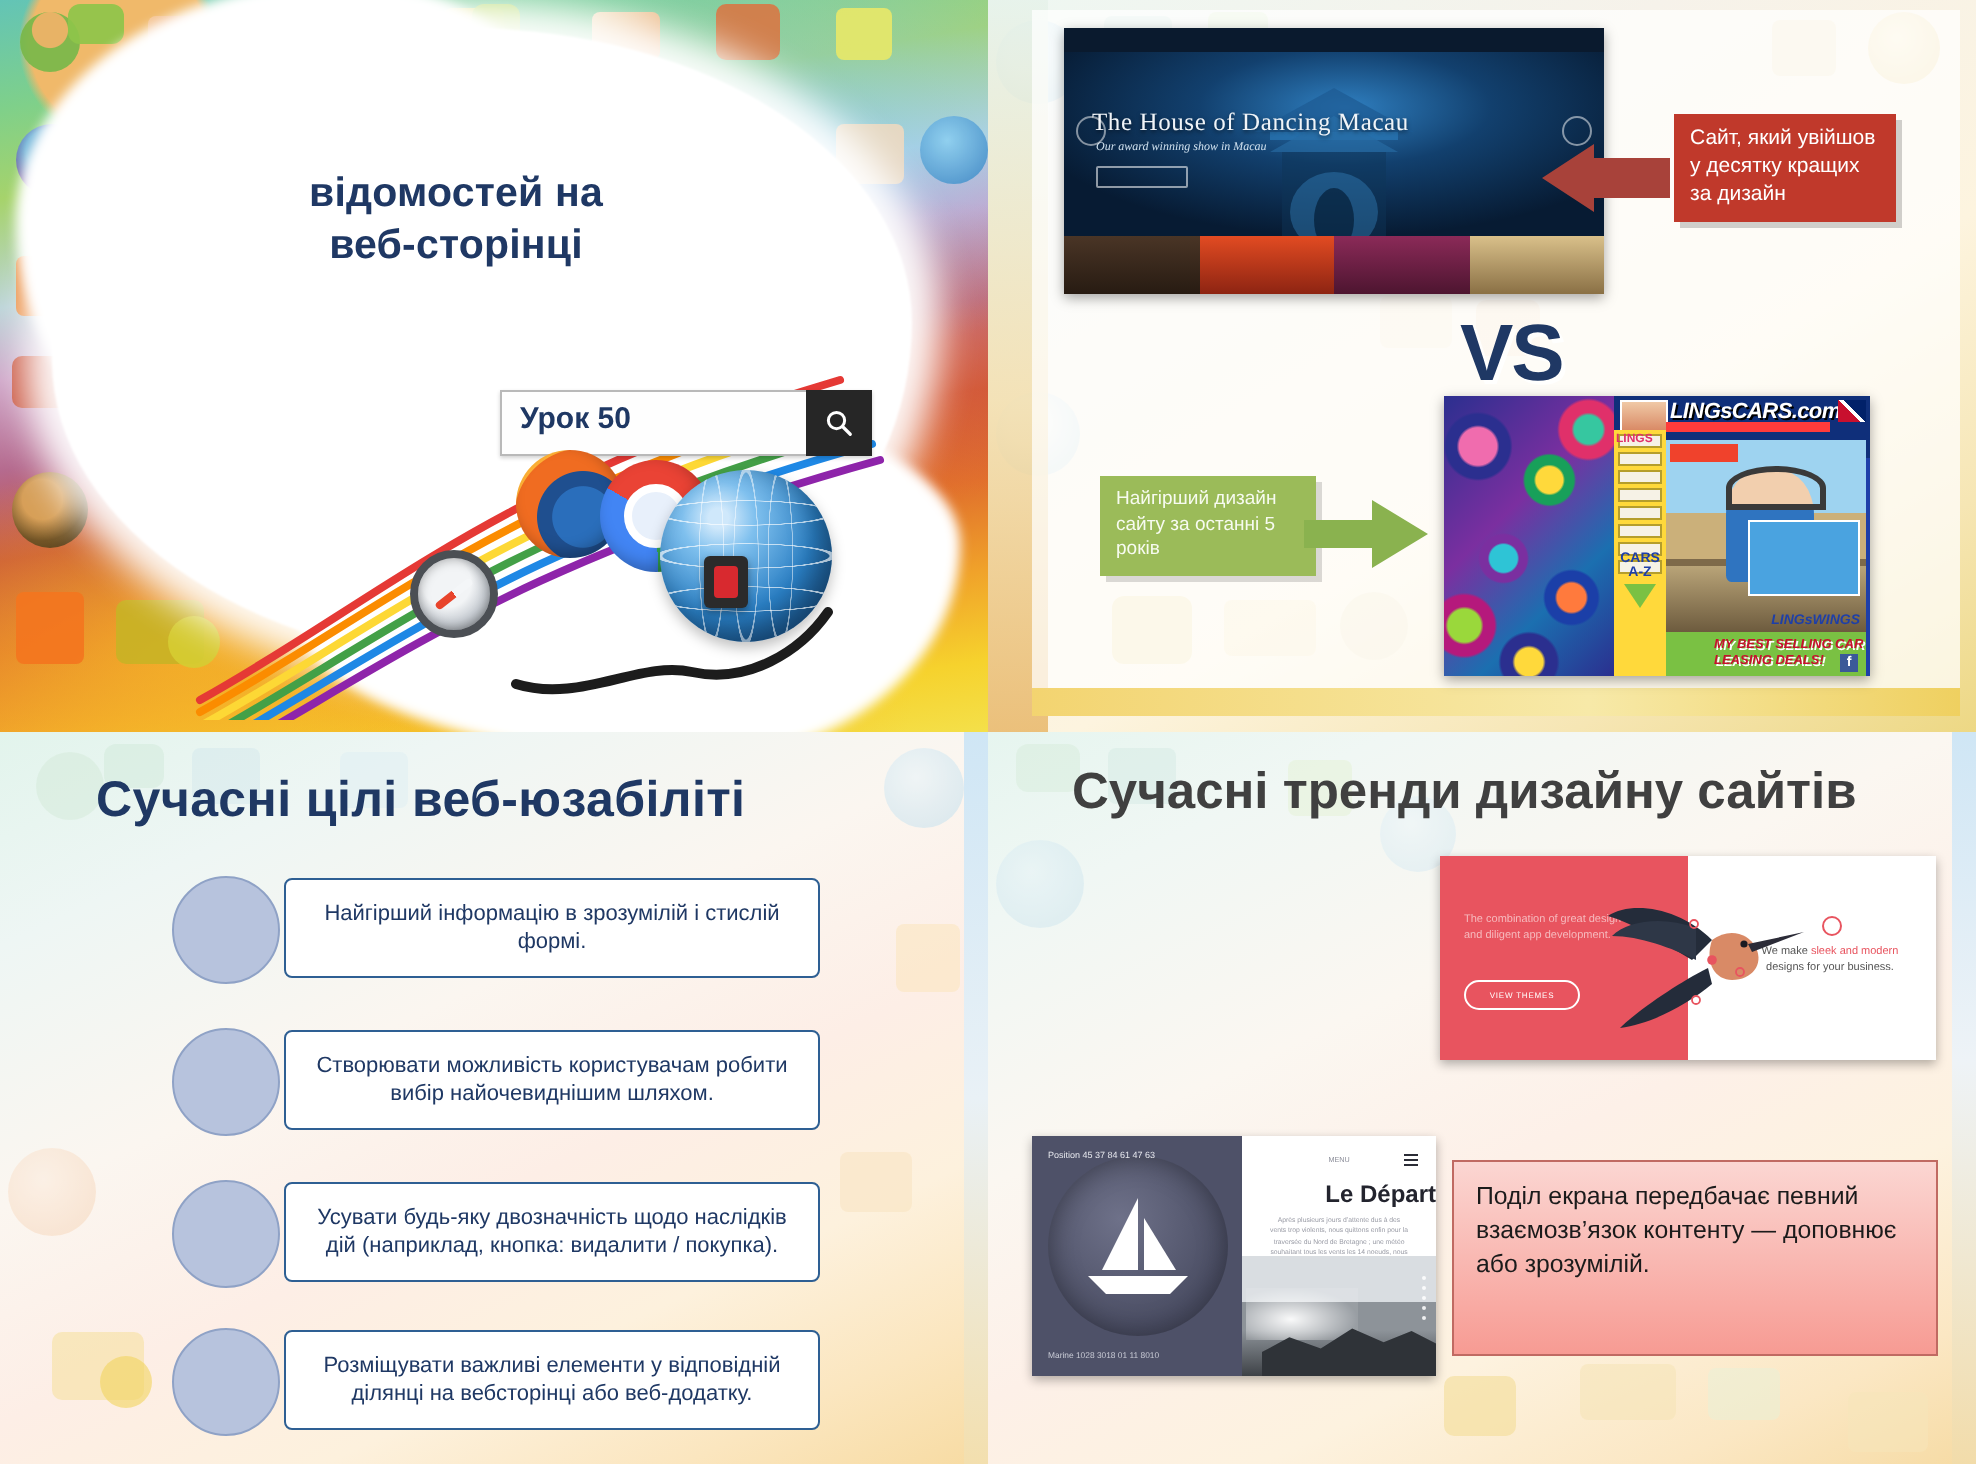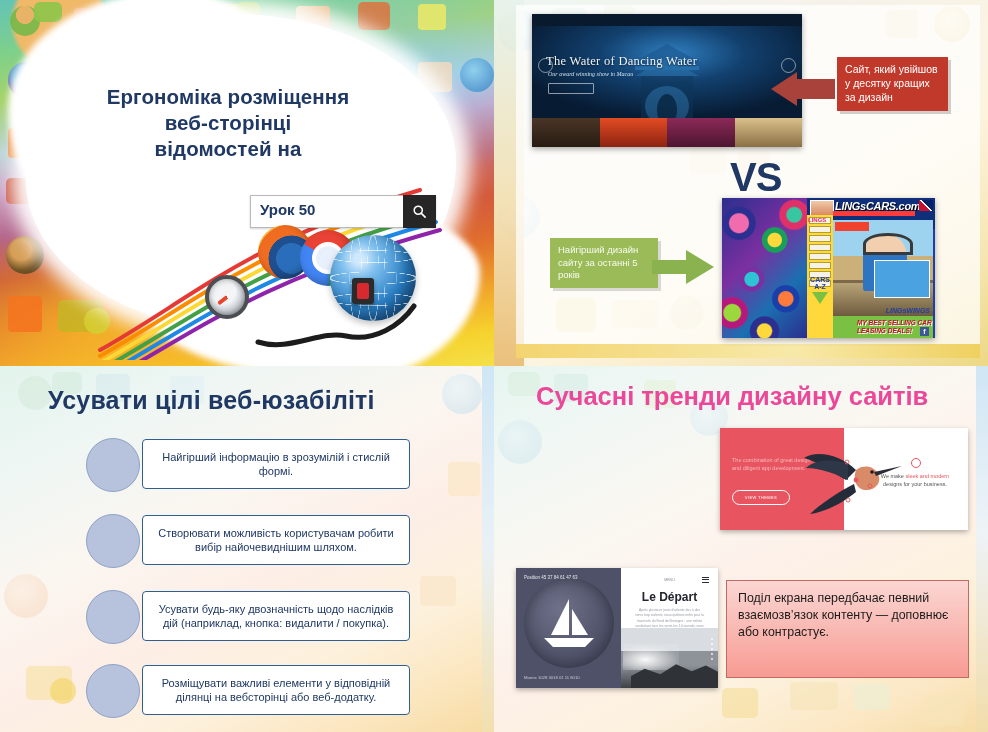--- a/index.html
+++ b/index.html
@@ -171,21 +171,21 @@
      background:#b7c3dd;border:1px solid #8fa2c6;}
   .row .box{position:absolute;left:56px;top:1px;width:268px;height:50px;background:#fff;
      border:1.6px solid #2e5f93;border-radius:4px;display:flex;align-items:center;justify-content:center;
      text-align:center;color:#1f3864;font-size:11px;line-height:1.3;padding:0 8px;box-sizing:border-box;}
   .row.r1{top:72px;} .row.r2{top:148px;} .row.r3{top:224px;} .row.r4{top:298px;}
 
   
   .s4 .wash{background:linear-gradient(155deg,#e6f5ef 0%,#f0f7f4 16%,#fbf7f1 38%,#fdf0e8 56%,#fdf2df 72%,#fbe7c3 88%,#f6dba4 100%);}
   .s4 .edgeR{position:absolute;right:0;top:0;width:12px;height:100%;
      background:linear-gradient(180deg,#cfe6f5,#eef3f7 45%,#f2dcaa 100%);}
-  .s4title{position:absolute;left:42px;top:16px;color:#ec4899;font-weight:700;font-size:25.5px;}
+  .s4title{position:absolute;left:42px;top:16px;color:#404040;font-weight:700;font-size:25.5px;}
 
   .graybox{position:absolute;left:10px;top:66px;width:207px;height:122px;
      background:linear-gradient(180deg,#e9e9e9,#c9c9c9);border:2px solid #3a3a3a;
      padding:9px 10px;box-sizing:border-box;color:#1b1b1b;font-size:12.6px;line-height:1.34;}
   .graybox b{font-weight:700;}
 
   .pinkbox{position:absolute;left:232px;top:214px;width:243px;height:98px;
      background:linear-gradient(180deg,#fbd6d2,#f79b93);border:1px solid #c06a62;
      padding:9px 11px;box-sizing:border-box;color:#1b1b1b;font-size:12.4px;line-height:1.38;}
 
@@ -204,21 +204,21 @@
 
   .shotB{position:absolute;left:22px;top:202px;width:202px;height:120px;background:#fff;
      box-shadow:0 2px 5px rgba(0,0,0,.3);overflow:hidden;}
   .shotB .left{position:absolute;left:0;top:0;bottom:0;width:52%;background:#4e5168;}
   .shotB .orb{position:absolute;left:50%;top:46%;transform:translate(-50%,-50%);width:90px;height:90px;
      border-radius:50%;background:radial-gradient(circle at 40% 35%,#6e7189,#4a4d63 70%,#43465a 100%);
      box-shadow:inset 0 0 14px rgba(0,0,0,.35);}
   .shotB .lt{position:absolute;left:8px;top:7px;color:#e7e8ee;font-size:4.5px;line-height:1.5;}
   .shotB .lb{position:absolute;left:8px;bottom:7px;color:#c9cbd6;font-size:4.2px;line-height:1.5;}
   .shotB .rtop{position:absolute;left:52%;top:0;right:0;height:50%;background:#fff;}
-  .shotB .rttl{position:absolute;left:0;right:0;top:22px;text-align:center;color:#23242e;
+  .shotB .rttl{position:absolute;left:0;right:0;top:22px;text-align:right;color:#23242e;
      font-weight:700;font-size:12px;}
   .shotB .rtn{position:absolute;left:0;right:0;top:10px;text-align:center;color:#8b8d99;font-size:3.6px;}
   .shotB .rpara{position:absolute;left:14%;right:14%;top:40px;color:#9a9ca6;font-size:3.4px;
      line-height:1.6;text-align:center;}
   .shotB .burger{position:absolute;right:9px;top:9px;width:7px;height:6px;
      background:repeating-linear-gradient(180deg,#2b2c36 0 1px,transparent 1px 2.4px);}
   .shotB .rbot{position:absolute;left:52%;top:50%;right:0;bottom:0;
      background:linear-gradient(180deg,#d9dde1 0 38%,#8d9399 38% 62%,#3e4247 100%);}
   .shotB .rock{position:absolute;left:10%;right:0;bottom:0;height:52%;background:#2f3338;
      clip-path:polygon(0 62%,16% 38%,34% 56%,52% 24%,70% 46%,86% 28%,100% 48%,100% 100%,0 100%);}
@@ -270,23 +270,22 @@
         <path d="M10,190 C100,140 160,80 330,30" stroke="#e53935"></path>
         <path d="M10,196 C100,146 162,88 334,38" stroke="#fb8c00"></path>
         <path d="M12,202 C102,152 164,96 338,46" stroke="#fdd835"></path>
         <path d="M14,208 C104,158 166,104 342,54" stroke="#43a047"></path>
         <path d="M16,214 C106,164 168,112 346,62" stroke="#1e88e5"></path>
         <path d="M18,220 C108,170 170,120 350,70" stroke="#8e24aa"></path>
       </g>
     </svg>
 
     <div class="s1title">
-      <div>Ергономіка розміщення</div>
+      <div>відомостей на</div>
       <div>веб-сторінці</div>
-      <div>відомостей на</div>
     </div>
 
     <div class="searchwrap">
       <div class="searchbox"></div>
       <div class="searchtxt">Урок 50</div>
       <div class="searchbtn">
         <svg viewBox="0 0 24 24">
           <circle cx="10" cy="10" r="6.5" fill="none" stroke="#fff" stroke-width="2.4"></circle>
           <line x1="15" y1="15" x2="21" y2="21" stroke="#fff" stroke-width="2.6" stroke-linecap="round"></line>
         </svg>
@@ -329,21 +328,21 @@
       <div class="hero">
         <svg class="pagoda" viewBox="0 0 120 88">
           <path d="M60,4 L100,26 L20,26 Z" fill="#1d5a93" opacity=".85"></path>
           <rect x="28" y="26" width="64" height="4" fill="#2a79b8" opacity=".8"></rect>
           <path d="M60,18 L92,36 L28,36 Z" fill="#2a6fa8" opacity=".7"></path>
           <rect x="34" y="36" width="52" height="44" fill="#0e3558" opacity=".55"></rect>
           <ellipse cx="60" cy="66" rx="22" ry="20" fill="#3a8cc8" opacity=".45"></ellipse>
           <ellipse cx="60" cy="70" rx="10" ry="16" fill="#06233d" opacity=".8"></ellipse>
         </svg>
       </div>
-      <div class="herotxt">The Water of Dancing Water</div>
+      <div class="herotxt">The House of Dancing Macau</div>
       <div class="herosub">Our award winning show in Macau</div>
       <div class="cta"></div>
       <div class="arr arrL"></div>
       <div class="arr arrR"></div>
       <div class="strip">
         <i style="background:linear-gradient(180deg,#4a3526,#271b12)"></i>
         <i style="background:linear-gradient(180deg,#e24b22,#8d2412)"></i>
         <i style="background:linear-gradient(180deg,#8b2a58,#4d1530)"></i>
         <i style="background:linear-gradient(180deg,#d9c08a,#8a7045)"></i>
       </div>
@@ -410,21 +409,21 @@
       <span class="ico" style="left:170px;top:10px;width:34px;height:28px;border-radius:4px;background:#dbeef3;opacity:.4;"></span>
       <span class="ico" style="left:442px;top:8px;width:40px;height:40px;background:radial-gradient(circle at 40% 36%,#e7f4fb,#bcdceb);opacity:.55;"></span>
       <span class="ico" style="left:4px;top:208px;width:44px;height:44px;background:radial-gradient(circle at 40% 36%,#fde8d6,#f3c69f);opacity:.4;"></span>
       <span class="ico" style="left:420px;top:210px;width:36px;height:30px;border-radius:4px;background:#f8dfb7;opacity:.4;"></span>
       <span class="ico" style="left:448px;top:96px;width:32px;height:34px;border-radius:4px;background:#fbe3b4;opacity:.45;"></span>
       <span class="ico" style="left:26px;top:300px;width:46px;height:34px;border-radius:5px;background:#f6e09a;opacity:.55;"></span>
       <span class="ico" style="left:50px;top:312px;width:26px;height:26px;background:#f2d55f;opacity:.6;"></span>
       <div class="edgeR"></div>
     </div>
 
-    <div class="s3title">Усувати цілі веб-юзабіліті</div>
+    <div class="s3title">Сучасні цілі веб-юзабіліті</div>
 
     <div class="row r1">
       <span class="circ"></span>
       <div class="box">Найгірший інформацію в зрозумілій і стислій формі.</div>
     </div>
     <div class="row r2">
       <span class="circ"></span>
       <div class="box">Створювати можливість користувачам робити вибір найочевиднішим шляхом.</div>
     </div>
     <div class="row r3">
@@ -499,16 +498,16 @@
       </div>
       <div class="dots">
           <i></i>
           <i></i>
           <i></i>
           <i></i>
           <i></i>
         </div>
     </div>
 
-    <div class="pinkbox">Поділ екрана передбачає певний взаємозв’язок контенту — доповнює або контрастує.</div>
+    <div class="pinkbox">Поділ екрана передбачає певний взаємозв’язок контенту — доповнює або зрозумілій.</div>
   </div>
 
 </div>
 
 </body></html>

